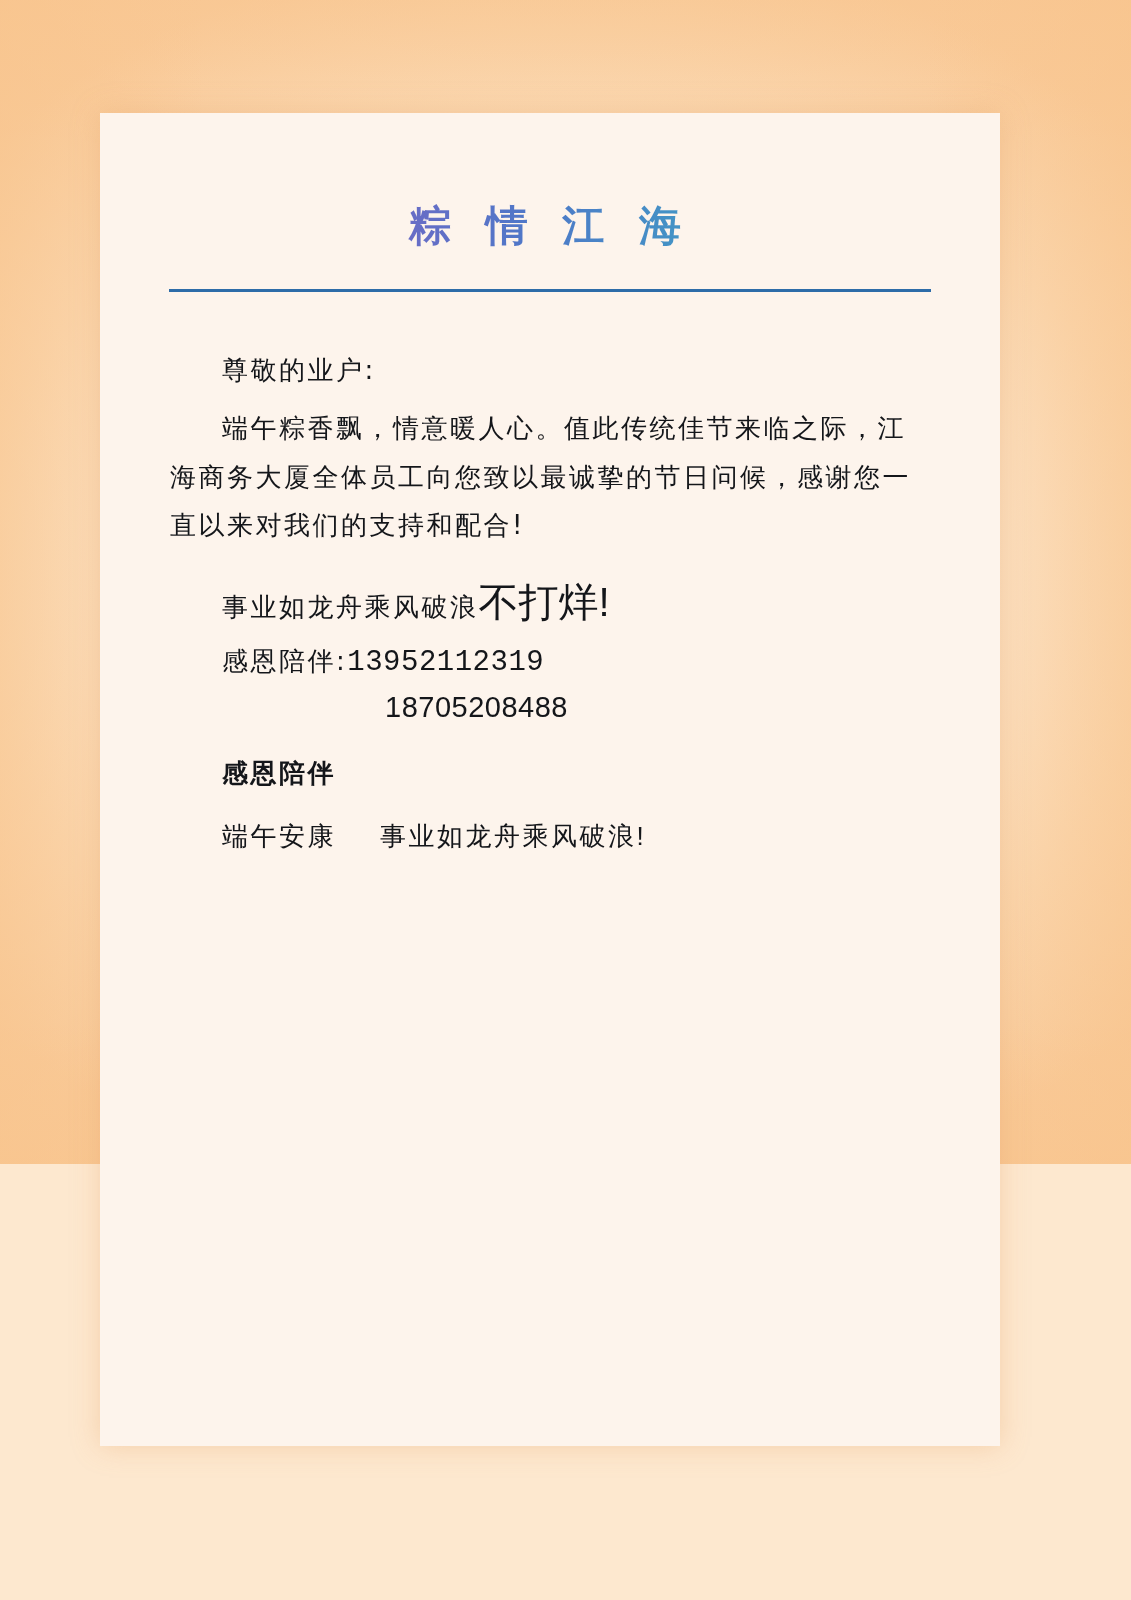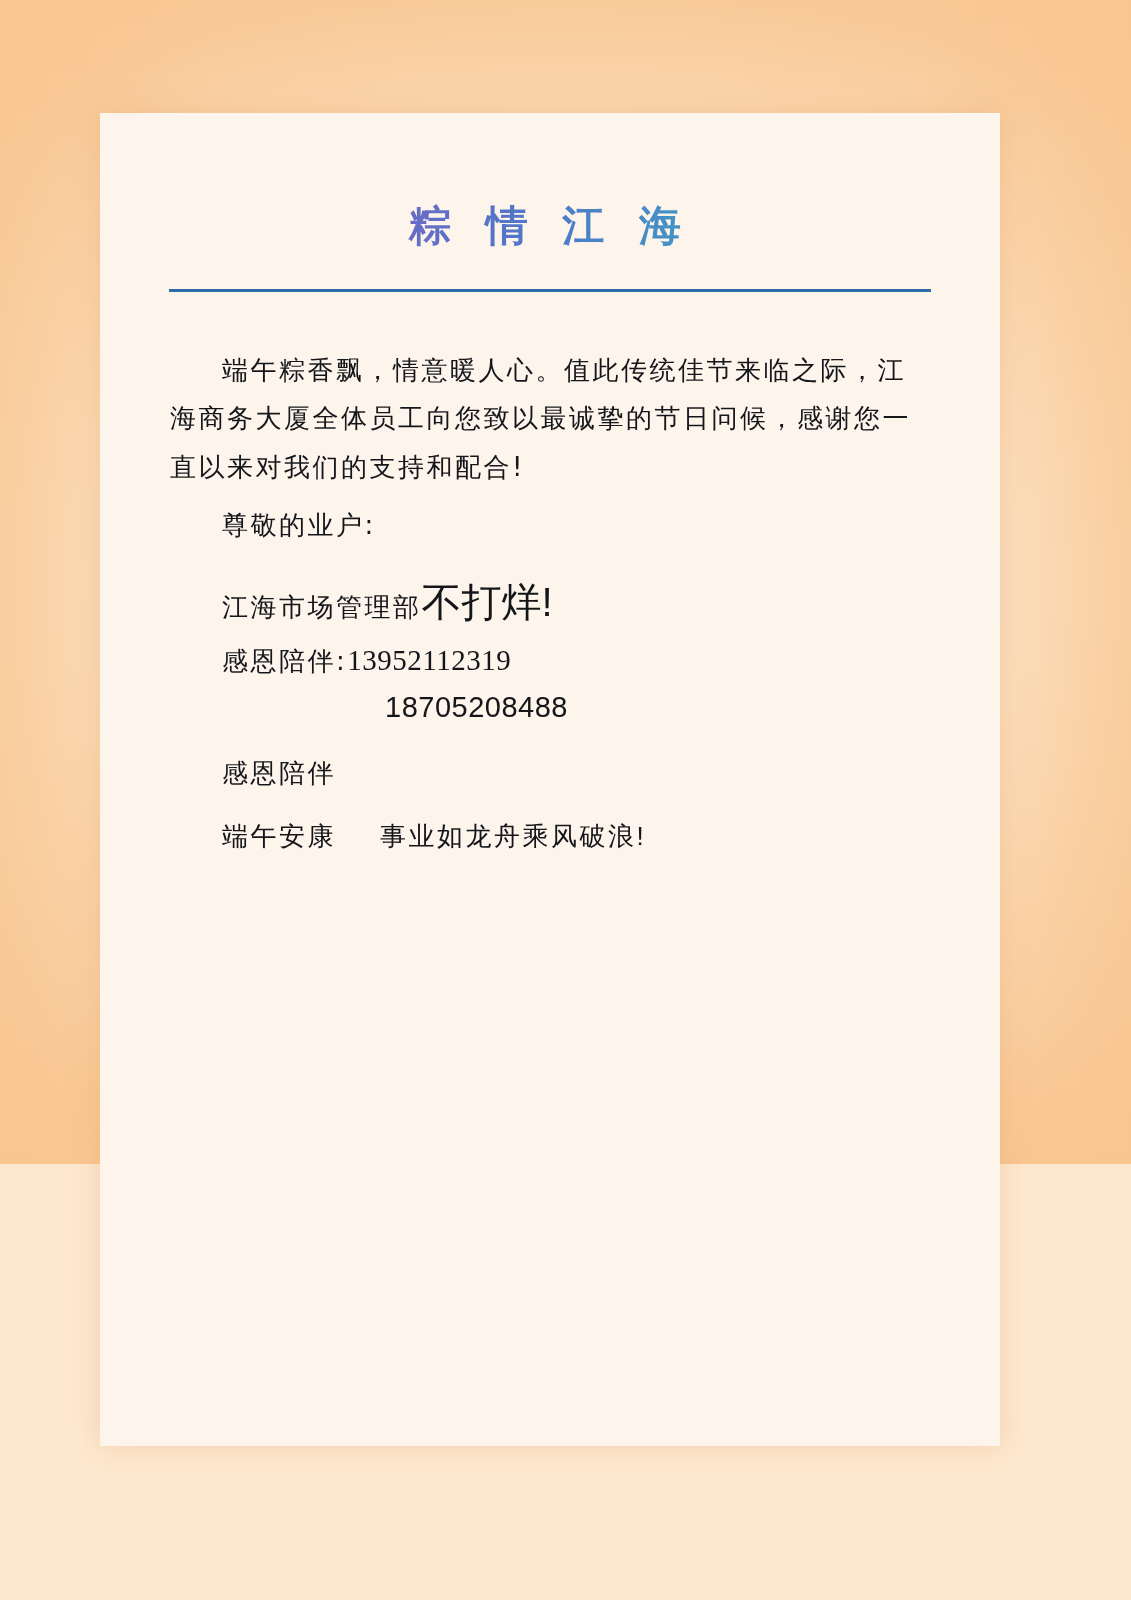--- a/index.html
+++ b/index.html
@@ -95,38 +95,39 @@
 
   .phone-line {
     font-family: "DejaVu Sans", sans-serif;
     font-size: 26px;
     letter-spacing: 2.5px;
     margin: 14px 0 0 0;
     text-indent: 52px;
     white-space: nowrap;
   }
   .phone-line .num {
-    font-family: Liberation Serif, serif;
+    font-family: Liberation Mono, monospace;
     font-size: 29px;
     letter-spacing: 0.5px;
   }
   .phone-line-2 {
     font-family: "Liberation Sans", sans-serif;
     font-size: 29px;
     margin: 12px 0 0 0;
     text-indent: 215px;
     letter-spacing: 0.5px;
   }
 
   .thanks {
     font-family: "DejaVu Sans", sans-serif;
     font-size: 26px;
     letter-spacing: 2.5px;
     margin: 32px 0 0 0;
     text-indent: 52px;
+    font-weight: bold;
   }
   .wish {
     font-family: Liberation Sans, sans-serif;
     font-size: 26px;
     letter-spacing: 2.5px;
     margin: 28px 0 0 0;
     text-indent: 52px;
   }
   .wish .gap { display: inline-block; width: 44px; }
 
@@ -153,26 +154,26 @@
 
 <div class="page">
   <div class="card">
 
     <div class="title">粽 情 江 海</div>
 
     <div class="rule"></div>
 
     <div class="body">
 
+      <p class="para indent">尊敬的业户:</p>
+
       <p class="para indent">端午粽香飘，情意暖人心。值此传统佳节来临之际，江海商务大厦全体员工向您致以最诚挚的节日问候，感谢您一直以来对我们的支持和配合!</p>
 
-      <p class="para indent">尊敬的业户:</p>
-
       <p class="line-mixed">
-        <span>江海市场管理部</span><span class="big">不打烊!</span>
+        <span>事业如龙舟乘风破浪</span><span class="big">不打烊!</span>
       </p>
 
       <p class="phone-line">
         <span>感恩陪伴:</span><span class="num">13952112319</span>
       </p>
 
       <p class="phone-line-2">18705208488</p>
 
       <p class="thanks">感恩陪伴</p>
 

